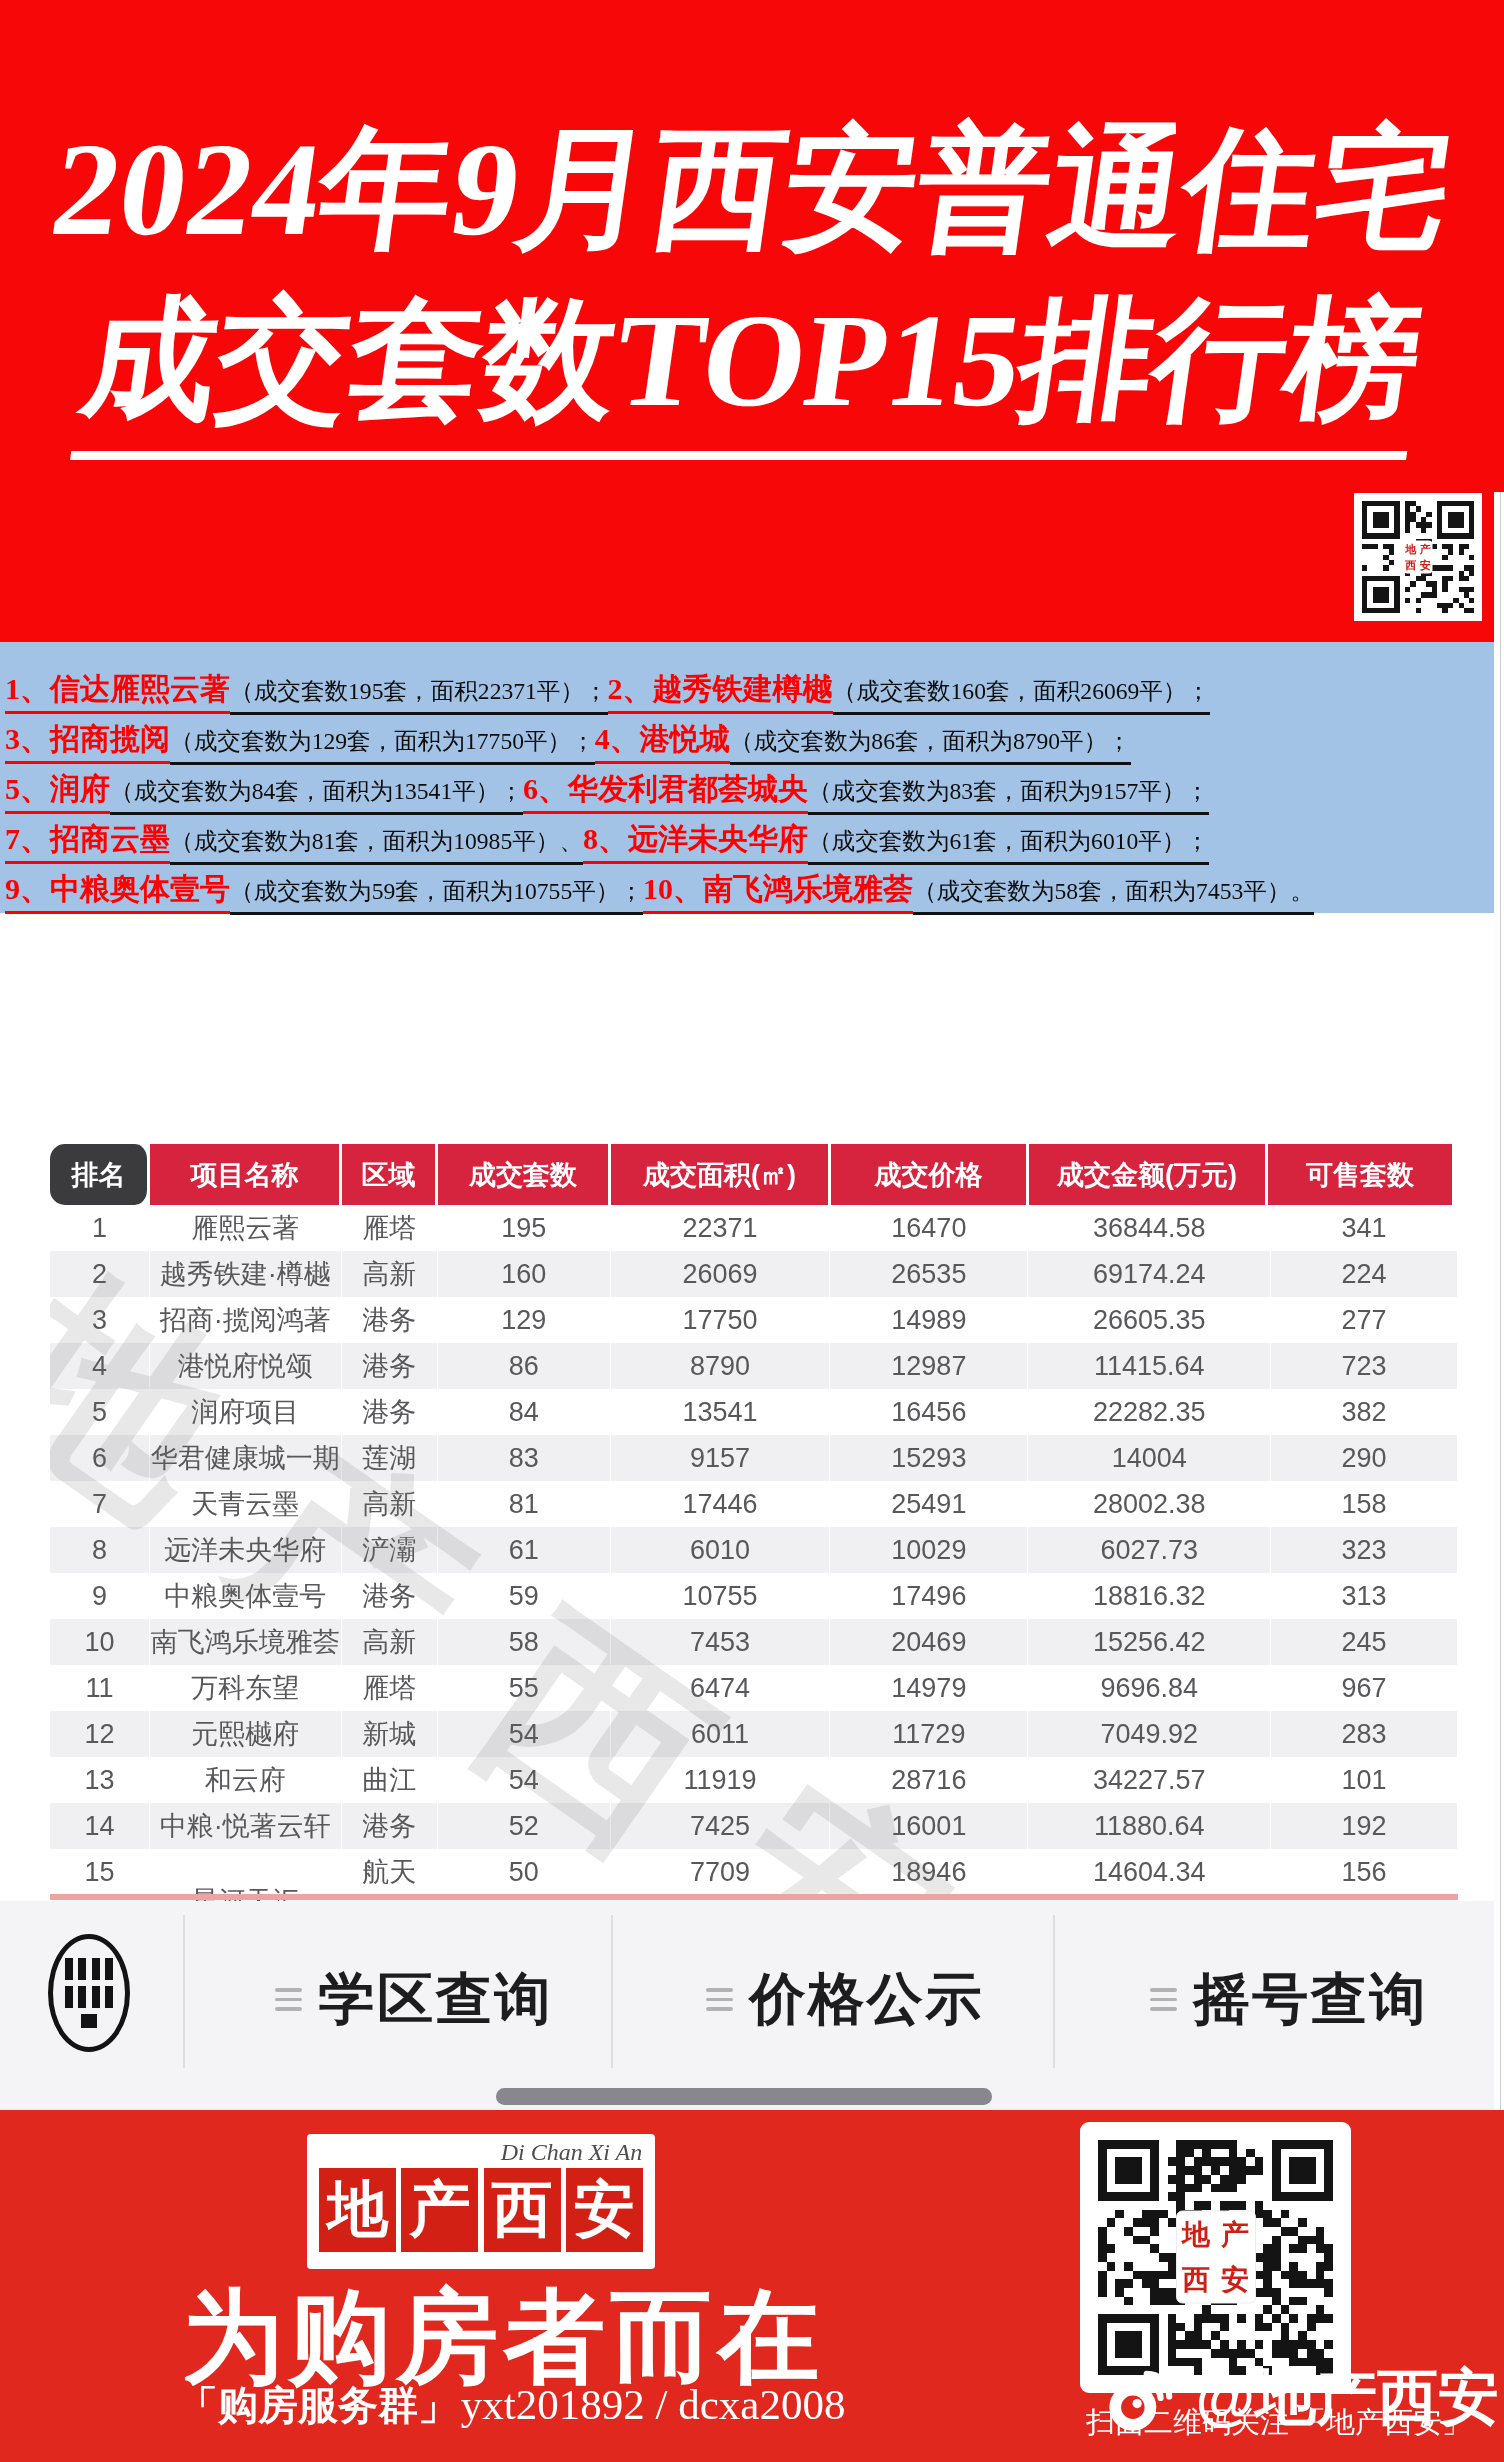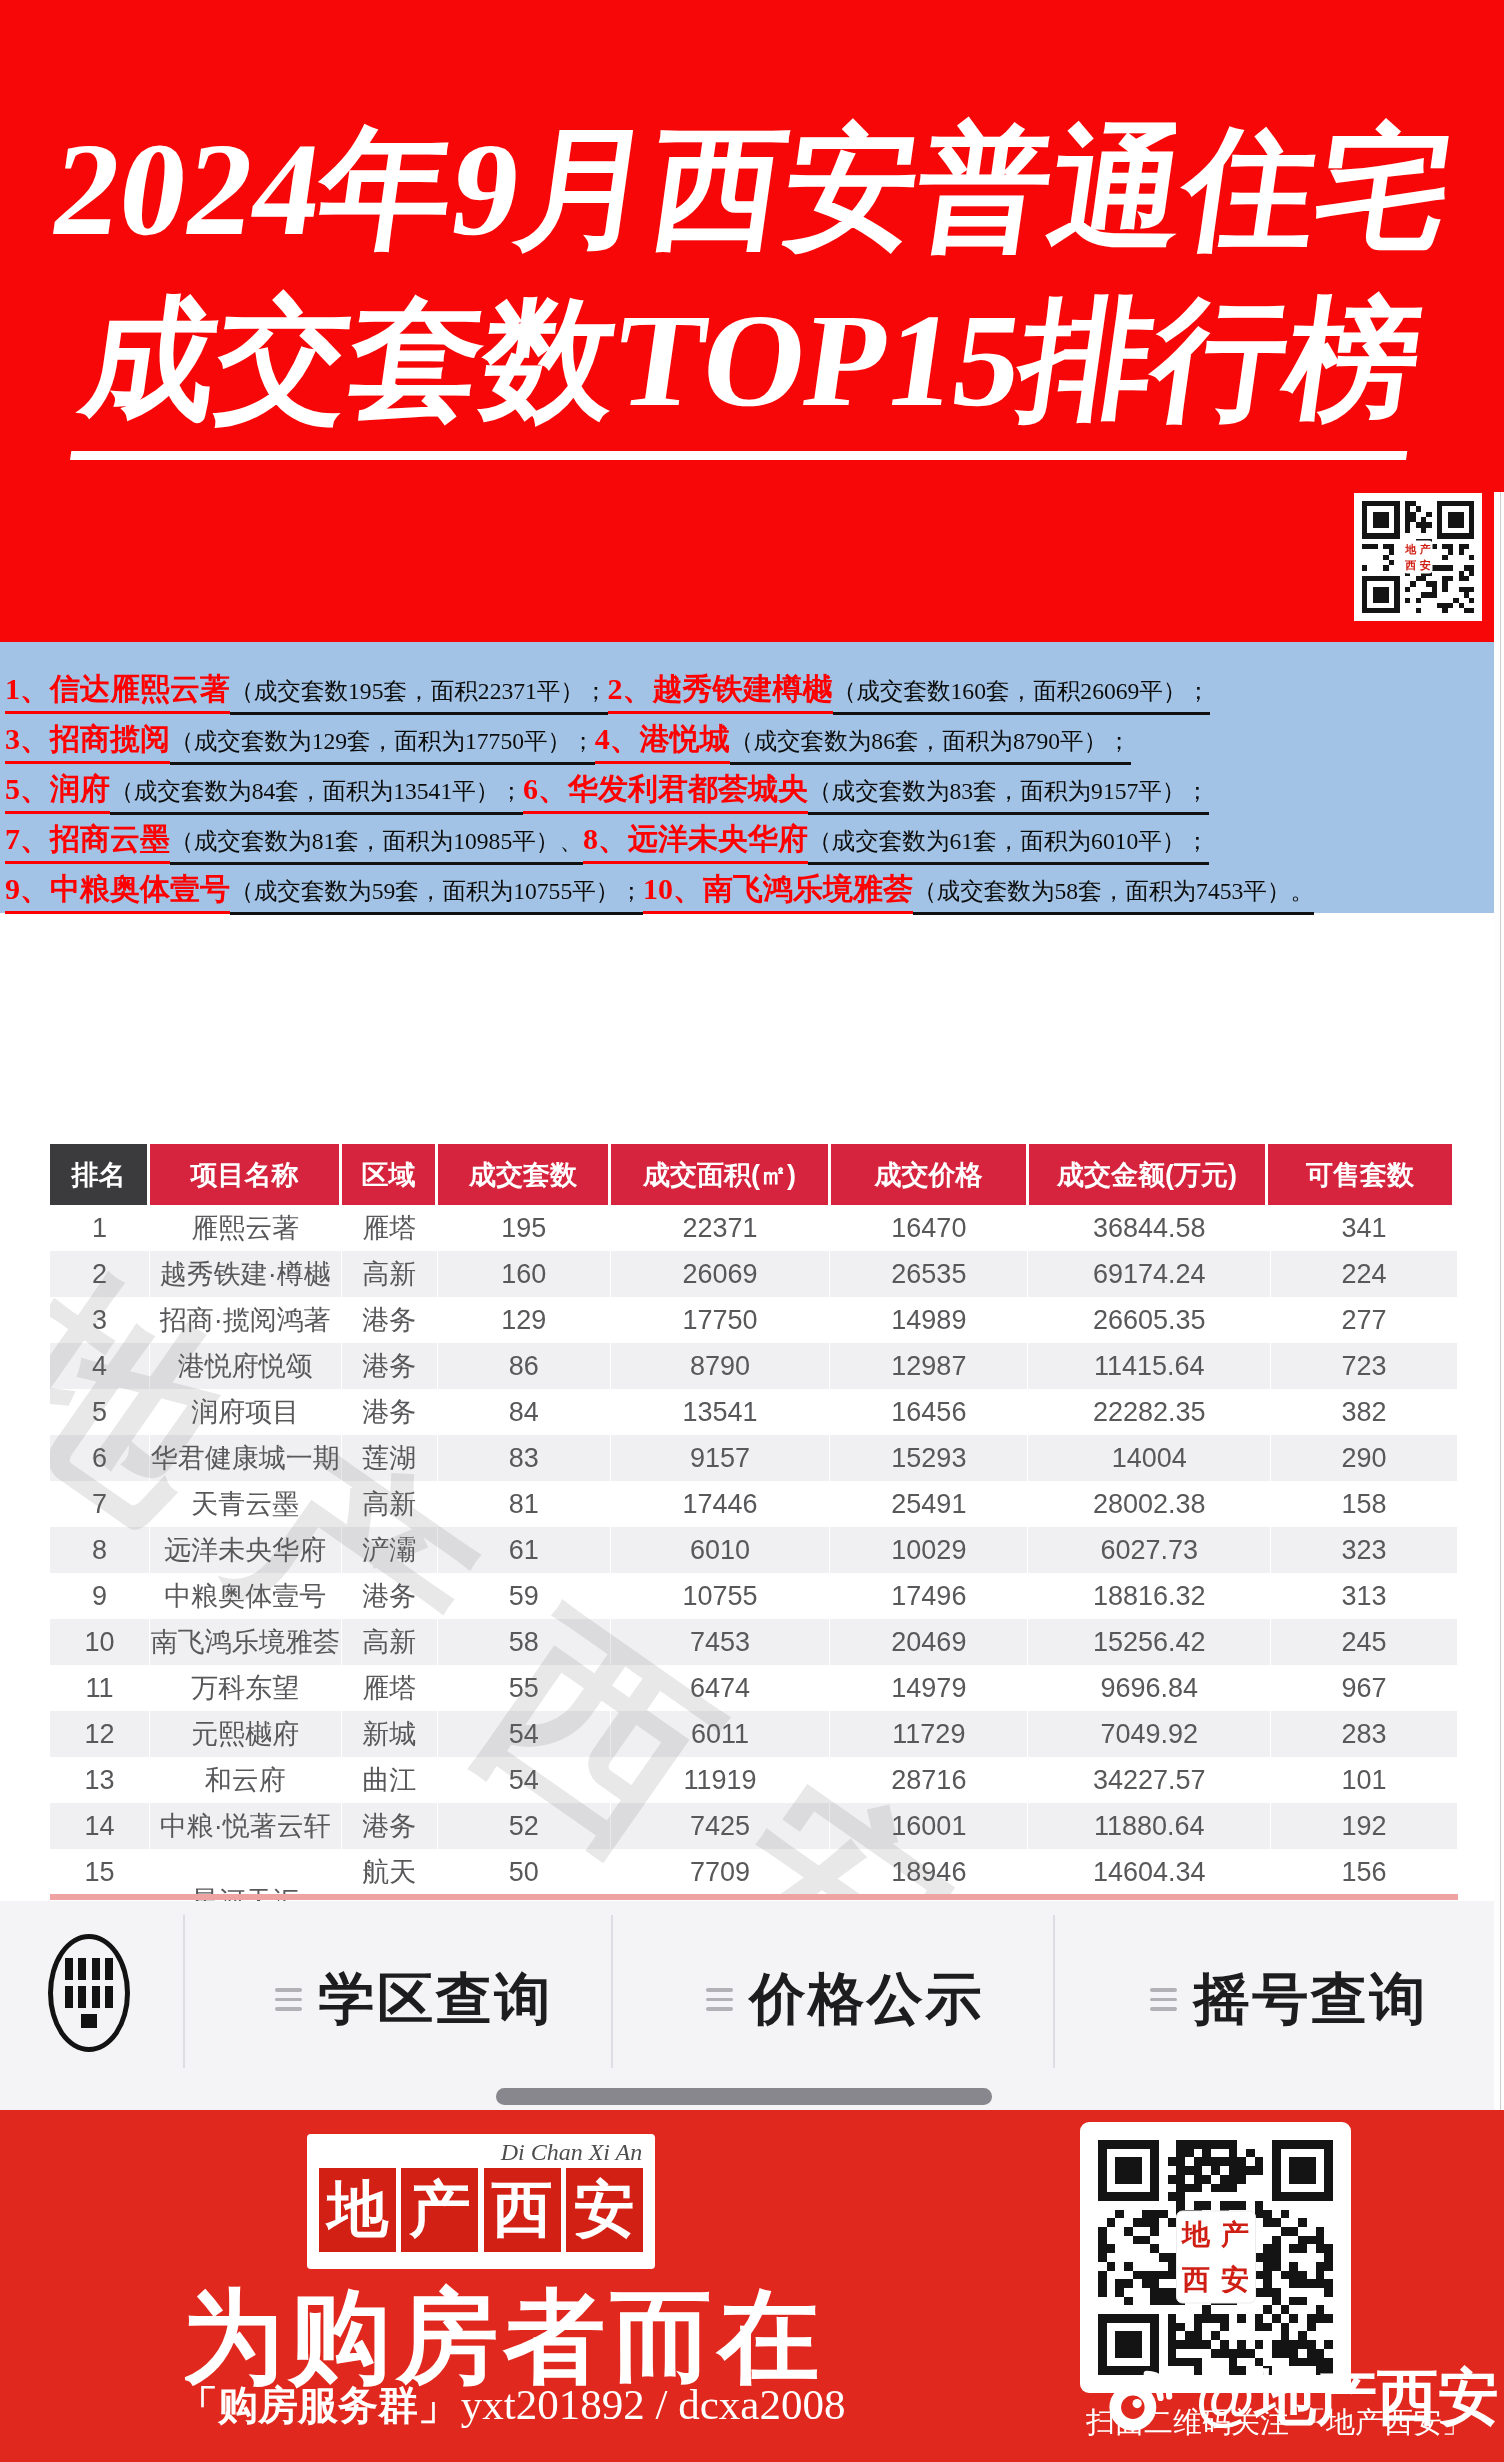--- a/index.html
+++ b/index.html
@@ -30,21 +30,21 @@
   
   .banner{position:absolute;left:3.2px;right:3.2px;top:1008px;height:105px;background:#c9203e;
           color:#ffffff;font-size:36px;font-weight:bold;display:flex;align-items:center;
           padding-left:56px;box-sizing:border-box;}
   
   .tbl{position:absolute;left:50px;top:1144px;width:1408px;}
   .thead{display:flex;height:61px;}
   .hcell{height:100%;background:#d6243e;color:#ffffff;font-size:27px;font-weight:bold;
          display:flex;align-items:center;justify-content:center;box-sizing:border-box;
          border-right:3.2px solid #ffffff;}
-  .hcell.rankh{background:#3b3b3d;}
+  .hcell.rankh{background:#3b3b3d;border-radius:15px;}
   .trow{display:flex;height:46px;background:#ffffff;}
   .trow.alt{background:#f0f0f2;}
   .tcell{height:100%;color:#58585b;font-size:27px;display:flex;align-items:center;
          justify-content:center;box-sizing:border-box;border-right:1.9px solid #ffffff;}
   .tline{position:absolute;left:50px;top:1894px;width:1408px;height:6.4px;background:#efa2a2;}
   .wm{position:absolute;left:50px;top:1204px;width:1408px;height:690px;overflow:hidden;pointer-events:none;}
   .wm span{position:absolute;left:58px;top:19px;transform:rotate(35deg);transform-origin:left top;
          font-size:211px;font-weight:bold;letter-spacing:83px;color:rgba(110,110,115,0.16);
          white-space:nowrap;font-family:"Liberation Serif",serif;}
   

